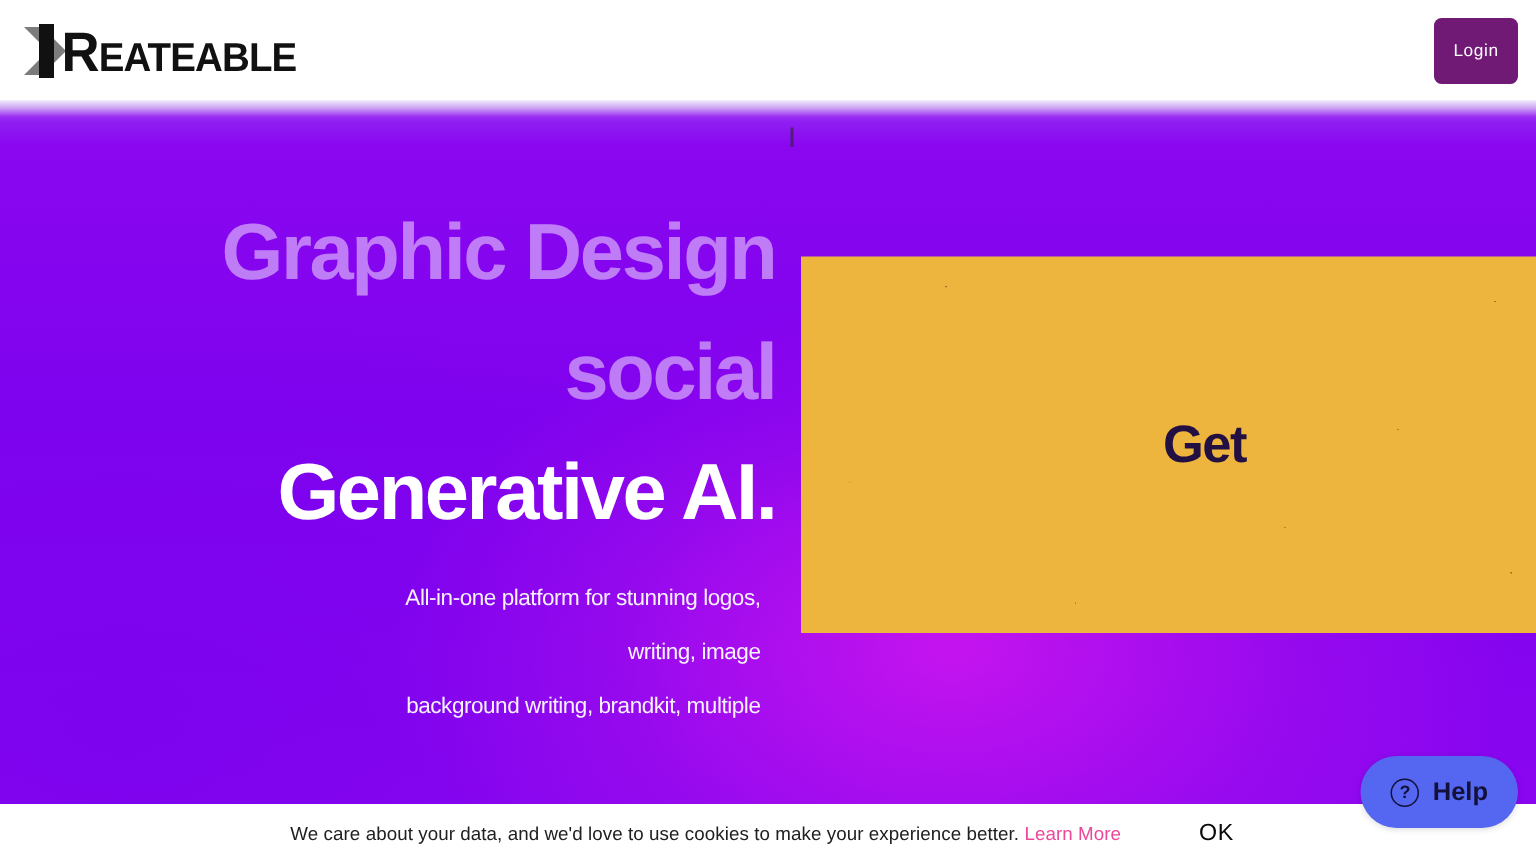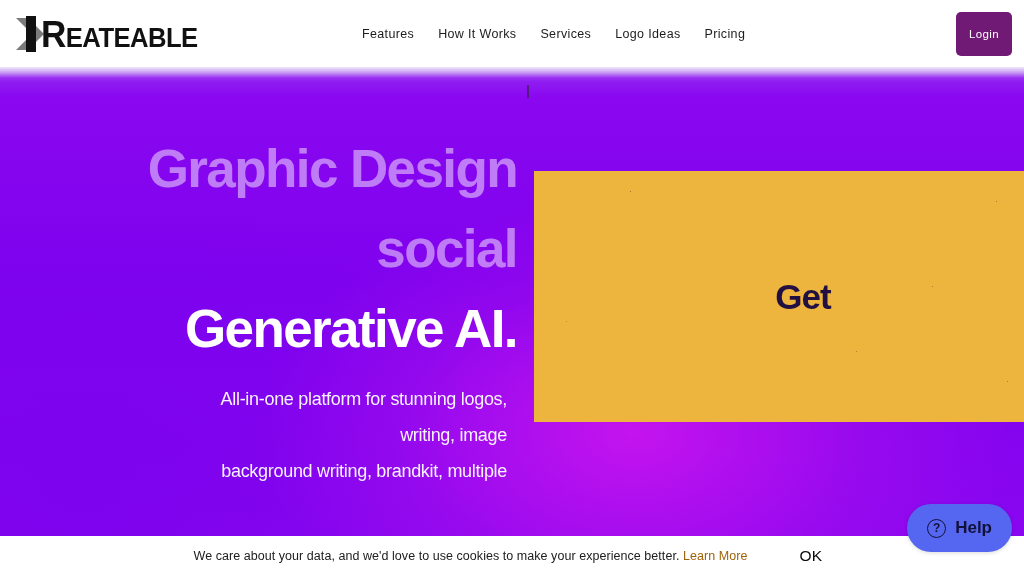--- a/index.html
+++ b/index.html
@@ -88,21 +88,21 @@
     font-size:53px;
     line-height:80px;
     letter-spacing:-1.6px;
   }
   .headline .muted { color:rgba(255,255,255,0.48); display:block; }
   .headline .solid { color:#ffffff; display:block; }
 
   .subcopy {
     margin-top:12px;
     font-family:"Liberation Sans", sans-serif;
-    font-size:18px;
+    font-size:15px;
     line-height:36px;
     color:#f7f2fd;
     letter-spacing:-0.3px;
     max-width:460px;
   }
   .subcopy span { display:block; }
 
   
   .promo-card {
     position:absolute; left:534px; top:104px;
@@ -160,21 +160,21 @@
     position:absolute; left:0; bottom:0; width:1024px; height:40px;
     background:#ffffff;
     display:flex; align-items:center; justify-content:center;
     gap:44px;
     z-index:35;
   }
   .cookie-text {
     font-family:"Liberation Sans", sans-serif;
     font-size:12.5px; color:#202020; letter-spacing:0.05px;
   }
-  .cookie-link { color:#a16207; text-decoration:none; }
+  .cookie-link { color:#ec4899; text-decoration:none; }
   .cookie-ok {
     background:none; border:none; cursor:pointer;
     font-family:"Liberation Sans", sans-serif;
     font-size:15.5px; color:#0a0a0a; letter-spacing:0.3px;
     padding:2px 8px;
   }
 </style>
 </head>
 <body>
 
@@ -185,27 +185,20 @@
     <div class="brand">
       <svg class="brand-mark" viewBox="0 0 36 40">
         <polygon points="2,4 14,4 30,20 14,36 2,36 18,20" fill="#7c7c7c"></polygon>
         <polygon points="12,2 22,2 22,38 12,38" fill="#111111"></polygon>
       </svg>
       <div class="brand-word">
         <span class="cap">R</span><span>EATEABLE</span>
       </div>
     </div>
 
-    <nav class="nav">
-      <a href="#">Features</a>
-      <a href="#">How It Works</a>
-      <a href="#">Services</a>
-      <a href="#">Logo Ideas</a>
-      <a href="#">Pricing</a>
-    </nav>
 
     <button class="login-btn">Login</button>
   </header>
 
   <section class="hero">
     <div class="hero-fade-top"></div>
     <div class="caret-artifact"></div>
 
     <div class="hero-left">
       <h1 class="headline">

